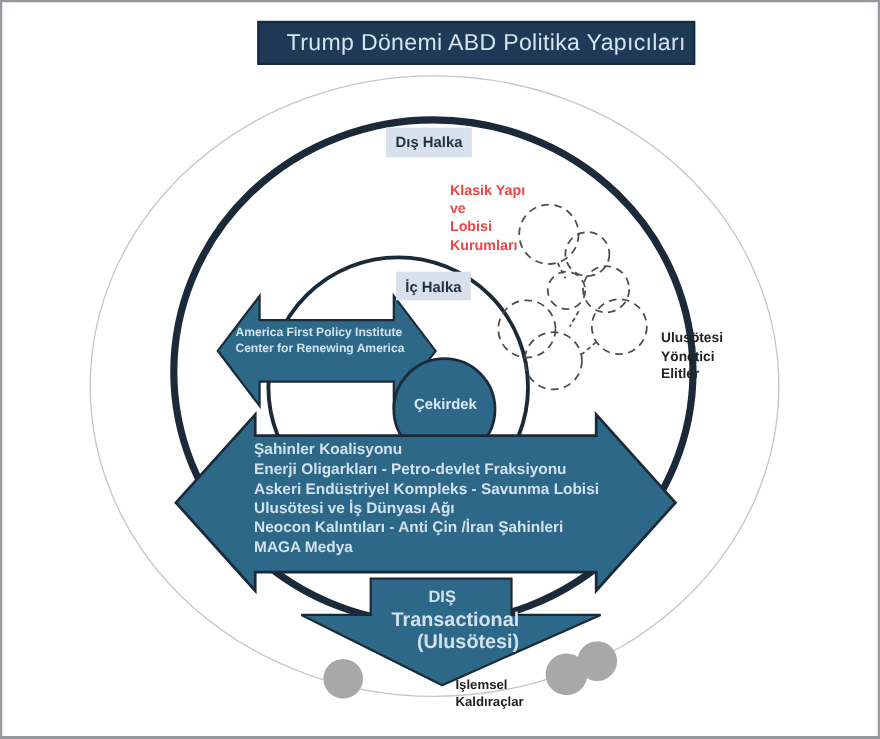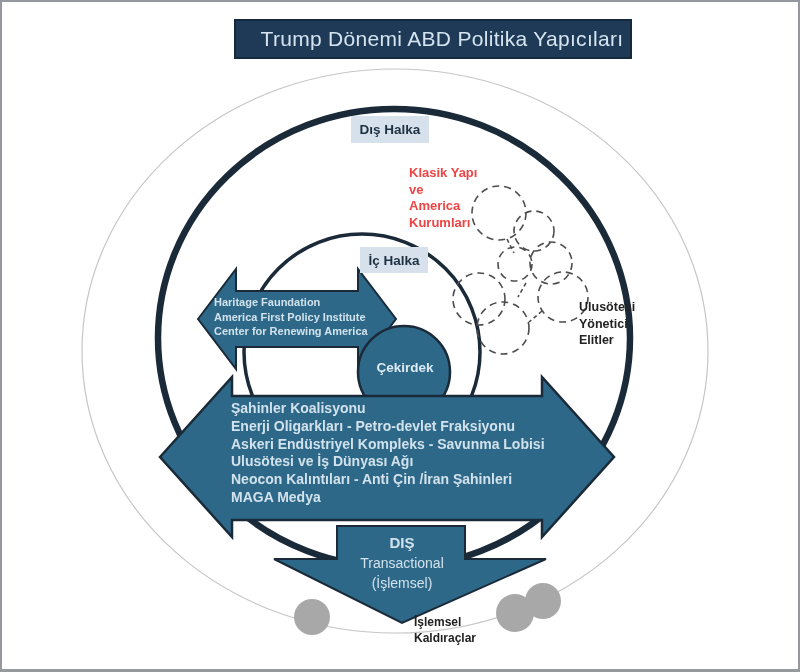--- a/index.html
+++ b/index.html
@@ -16,30 +16,30 @@
     color:#d6e4f0;font-size:21px;font-weight:500;letter-spacing:.3px;padding-left:18px;
   }
   .chip{
     background:#d7e1eb;color:#1d3142;font-weight:700;font-size:13.5px;
     display:flex;align-items:center;justify-content:center;box-sizing:border-box;
   }
   .chip-outer{left:349px;top:114px;width:78px;height:27px;}
   .chip-inner{left:358px;top:245px;width:68px;height:26px;}
   .blk{color:#ef4444;font-weight:700;}
   .classic{left:407px;top:163px;font-size:13px;line-height:16.5px;}
-  .elites{left:577px;top:297px;font-size:12.5px;line-height:16.5px;color:#222;}
+  .elites{left:599px;top:297px;font-size:12.5px;line-height:16.5px;color:#222;}
   .levers{left:412px;top:612px;font-size:12px;line-height:16px;color:#222;}
   .arrow-text{color:#d2e2ec;font-weight:700;}
   .tt-lines{left:212px;top:293px;font-size:11px;line-height:14.5px;}
   .co-lines{left:229px;top:398px;font-size:14px;line-height:17.8px;}
   .core-label{left:353px;top:358px;width:100px;text-align:center;
     color:#dcebf4;font-weight:700;font-size:13.5px;}
   .dis-block{left:330px;top:531px;width:140px;text-align:center;color:#d2e2ec;}
   .dis-block .l0{font-size:15px;font-weight:700;line-height:20px;}
-  .dis-block .l1,.dis-block .l2{font-size:14px;font-weight:400;line-height:20px;}
+  .dis-block .l1,.dis-block .l2{font-size:18px;font-weight:700;line-height:20px;text-align:right;}
 </style>
 </head>
 <body>
 
 <div class="canvas">
 
   <svg class="abs" style="left:0;top:0;" width="796" height="667" viewBox="0 0 796 667">
 
     <ellipse cx="393" cy="349" rx="313" ry="282" fill="none" stroke="#c6c6c6" stroke-width="1.2"></ellipse>
 
@@ -75,49 +75,48 @@
 
   <div class="abs title-bar">Trump Dönemi ABD Politika Yapıcıları</div>
 
   <div class="abs chip chip-outer">Dış Halka</div>
   <div class="abs chip chip-inner">İç Halka</div>
   <div class="abs core-label">Çekirdek</div>
 
   <div class="abs blk classic">
     <div>Klasik Yapı</div>
     <div>ve</div>
-    <div>America</div>
+    <div>Lobisi</div>
     <div>Kurumları</div>
   </div>
 
   <div class="abs blk elites">
     <div>Ulusötesi</div>
     <div>Yönetici</div>
     <div>Elitler</div>
   </div>
 
   <div class="abs arrow-text tt-lines">
-    <div>Haritage Faundation</div>
     <div>America First Policy Institute</div>
     <div>Center for Renewing America</div>
   </div>
 
   <div class="abs arrow-text co-lines">
     <div>Şahinler Koalisyonu</div>
     <div>Enerji Oligarkları - Petro-devlet Fraksiyonu</div>
     <div>Askeri Endüstriyel Kompleks - Savunma Lobisi</div>
     <div>Ulusötesi ve İş Dünyası Ağı</div>
     <div>Neocon Kalıntıları - Anti Çin /İran Şahinleri</div>
     <div>MAGA Medya</div>
   </div>
 
   <div class="abs dis-block">
     <div class="l0">DIŞ</div>
     <div class="l1">Transactional</div>
-    <div class="l2">(İşlemsel)</div>
+    <div class="l2">(Ulusötesi)</div>
   </div>
 
   <div class="abs blk levers">
     <div>İşlemsel</div>
     <div>Kaldıraçlar</div>
   </div>
 
 </div>
 
 </body></html>

